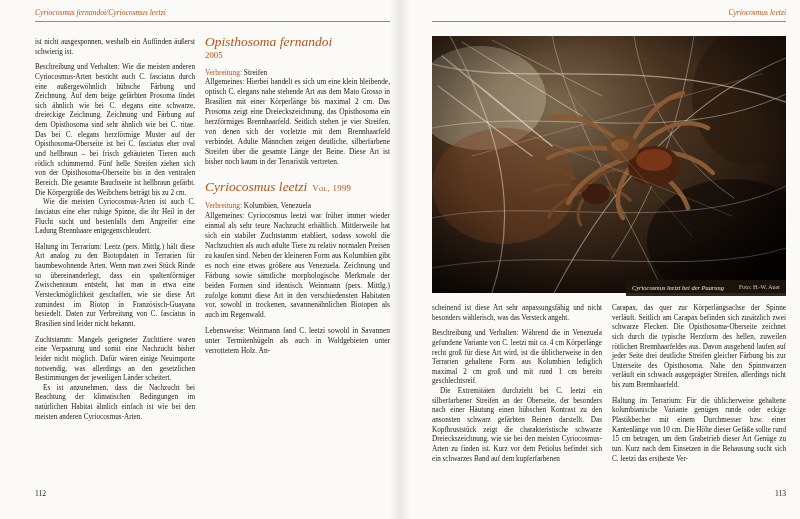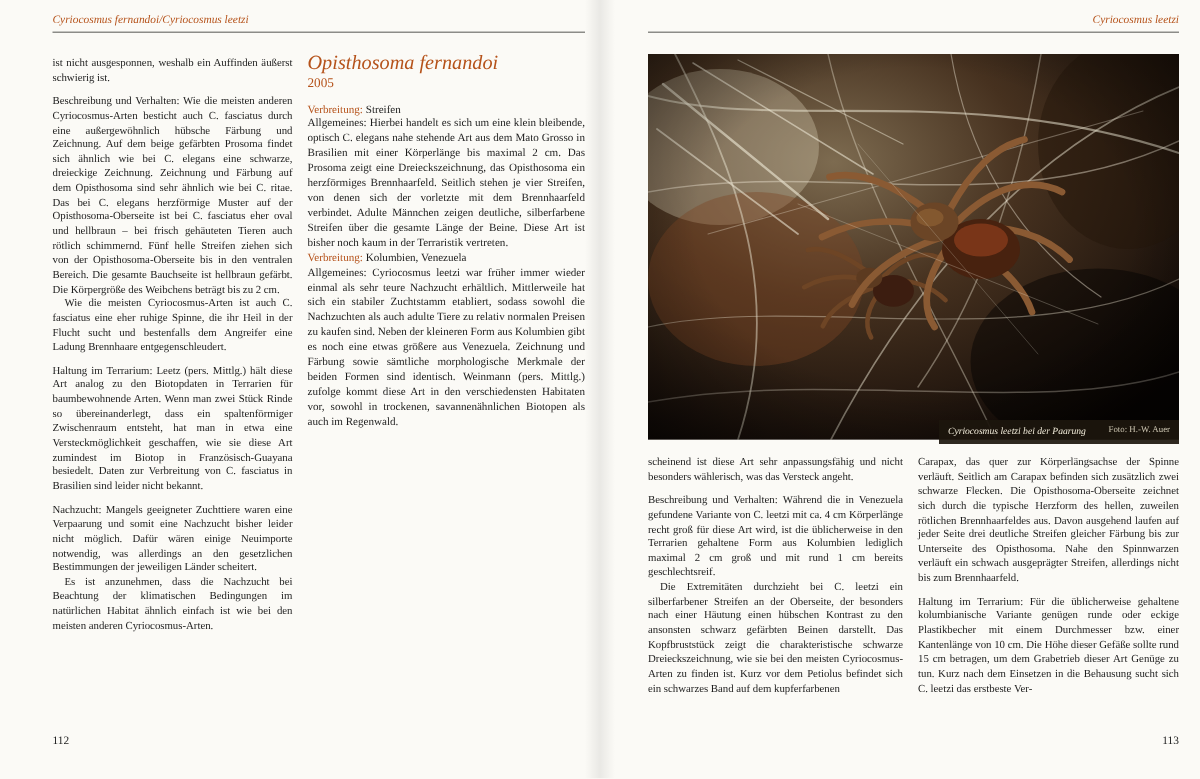--- a/index.html
+++ b/index.html
@@ -73,34 +73,39 @@
 <div class="running-head" id="rh-left">Cyriocosmus fernandoi/Cyriocosmus leetzi</div>
 <div class="running-head" id="rh-right">Cyriocosmus leetzi</div>
 <div class="head-rule" id="rule-left"></div>
 <div class="head-rule" id="rule-right"></div>
 
 <div class="col" id="col1">
   <p><b class="lbl"></b> <span>ist nicht ausgesponnen, weshalb ein Auffinden äußerst schwierig ist.</span></p>
   <p class="sect"><b class="lbl">Beschreibung und Verhalten:</b> <span>Wie die meisten anderen Cyriocosmus-Arten besticht auch C. fasciatus durch eine außergewöhnlich hübsche Färbung und Zeichnung. Auf dem beige gefärbten Prosoma findet sich ähnlich wie bei C. elegans eine schwarze, dreieckige Zeichnung. Zeichnung und Färbung auf dem Opisthosoma sind sehr ähnlich wie bei C. ritae. Das bei C. elegans herzförmige Muster auf der Opisthosoma-Oberseite ist bei C. fasciatus eher oval und hellbraun – bei frisch gehäuteten Tieren auch rötlich schimmernd. Fünf helle Streifen ziehen sich von der Opisthosoma-Oberseite bis in den ventralen Bereich. Die gesamte Bauchseite ist hellbraun gefärbt. Die Körpergröße des Weibchens beträgt bis zu 2 cm.</span></p>
   <p class="cont"><b class="lbl"></b> <span>Wie die meisten Cyriocosmus-Arten ist auch C. fasciatus eine eher ruhige Spinne, die ihr Heil in der Flucht sucht und bestenfalls dem Angreifer eine Ladung Brennhaare entgegenschleudert.</span></p>
   <p class="sect"><b class="lbl">Haltung im Terrarium:</b> <span>Leetz (pers. Mittlg.) hält diese Art analog zu den Biotopdaten in Terrarien für baumbewohnende Arten. Wenn man zwei Stück Rinde so übereinanderlegt, dass ein spaltenförmiger Zwischenraum entsteht, hat man in etwa eine Versteckmöglichkeit geschaffen, wie sie diese Art zumindest im Biotop in Französisch-Guayana besiedelt. Daten zur Verbreitung von C. fasciatus in Brasilien sind leider nicht bekannt.</span></p>
-  <p class="sect"><b class="lbl">Nachzucht:</b> <span>Mangels geeigneter Zuchttiere waren eine Verpaarung und somit eine Nachzucht bisher leider nicht möglich. Dafür wären einige Neuimporte notwendig, was allerdings an den gesetzlichen Bestimmungen der jeweiligen Länder scheitert.</span></p>
+  <p class="sect"><b class="lbl">Zuchtstamm:</b> <span>Mangels geeigneter Zuchttiere waren eine Verpaarung und somit eine Nachzucht bisher leider nicht möglich. Dafür wären einige Neuimporte notwendig, was allerdings an den gesetzlichen Bestimmungen der jeweiligen Länder scheitert.</span></p>
   <p class="cont"><b class="lbl"></b> <span>Es ist anzunehmen, dass die Nachzucht bei Beachtung der klimatischen Bedingungen im natürlichen Habitat ähnlich einfach ist wie bei den meisten anderen Cyriocosmus-Arten.</span></p>
 </div>
 
 <div class="col" id="col2">
   <div class="species-block">
     <span class="species-title">Opisthosoma fernandoi</span>
     <span class="species-year">2005</span>
   </div>
   <p class="dist"><b class="lbl">Verbreitung:</b> <span>Streifen</span></p>
   <p><b class="lbl">Allgemeines:</b> <span>Hierbei handelt es sich um eine klein bleibende, optisch C. elegans nahe stehende Art aus dem Mato Grosso in Brasilien mit einer Körperlänge bis maximal 2 cm. Das Prosoma zeigt eine Dreieckszeichnung, das Opisthosoma ein herzförmiges Brennhaarfeld. Seitlich stehen je vier Streifen, von denen sich der vorletzte mit dem Brennhaarfeld verbindet. Adulte Männchen zeigen deutliche, silberfarbene Streifen über die gesamte Länge der Beine. Diese Art ist bisher noch kaum in der Terraristik vertreten.</span></p>
 
+  <div class="species-block" style="margin-top:12px;">
+    <span class="species-title inline">Cyriocosmus leetzi</span>
+    <span class="species-authors inline">Vol, 1999</span>
+  </div>
   <p class="dist"><b class="lbl">Verbreitung:</b> <span>Kolumbien, Venezuela</span></p>
   <p><b class="lbl">Allgemeines:</b> <span>Cyriocosmus leetzi war früher immer wieder einmal als sehr teure Nachzucht erhältlich. Mittlerweile hat sich ein stabiler Zuchtstamm etabliert, sodass sowohl die Nachzuchten als auch adulte Tiere zu relativ normalen Preisen zu kaufen sind. Neben der kleineren Form aus Kolumbien gibt es noch eine etwas größere aus Venezuela. Zeichnung und Färbung sowie sämtliche morphologische Merkmale der beiden Formen sind identisch. Weinmann (pers. Mittlg.) zufolge kommt diese Art in den verschiedensten Habitaten vor, sowohl in trockenen, savannenähnlichen Biotopen als auch im Regenwald.</span></p>
+  <p class="sect"><b class="lbl">Lebensweise:</b> <span>Weinmann fand C. leetzi sowohl in Savannen unter Termitenhügeln als auch in Waldgebieten unter verrottetem Holz. An-</span></p>
 </div>
 
 <div class="photo">
   <svg viewBox="0 0 354 257" preserveAspectRatio="none">
     <defs>
       <radialGradient id="pbg" cx="35%" cy="28%" r="85%">
         <stop offset="0%" stop-color="#7d6b50"></stop>
         <stop offset="42%" stop-color="#46311f"></stop>
         <stop offset="100%" stop-color="#0c0604"></stop>
       </radialGradient>

